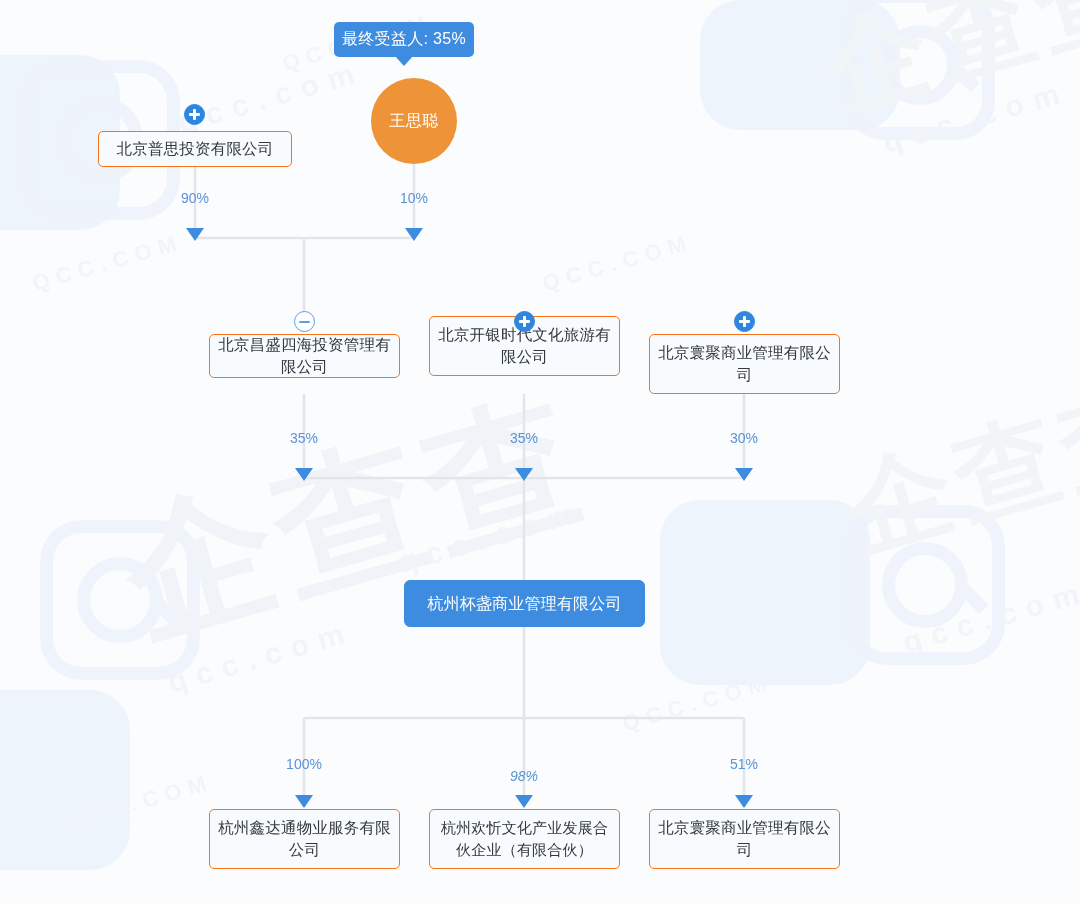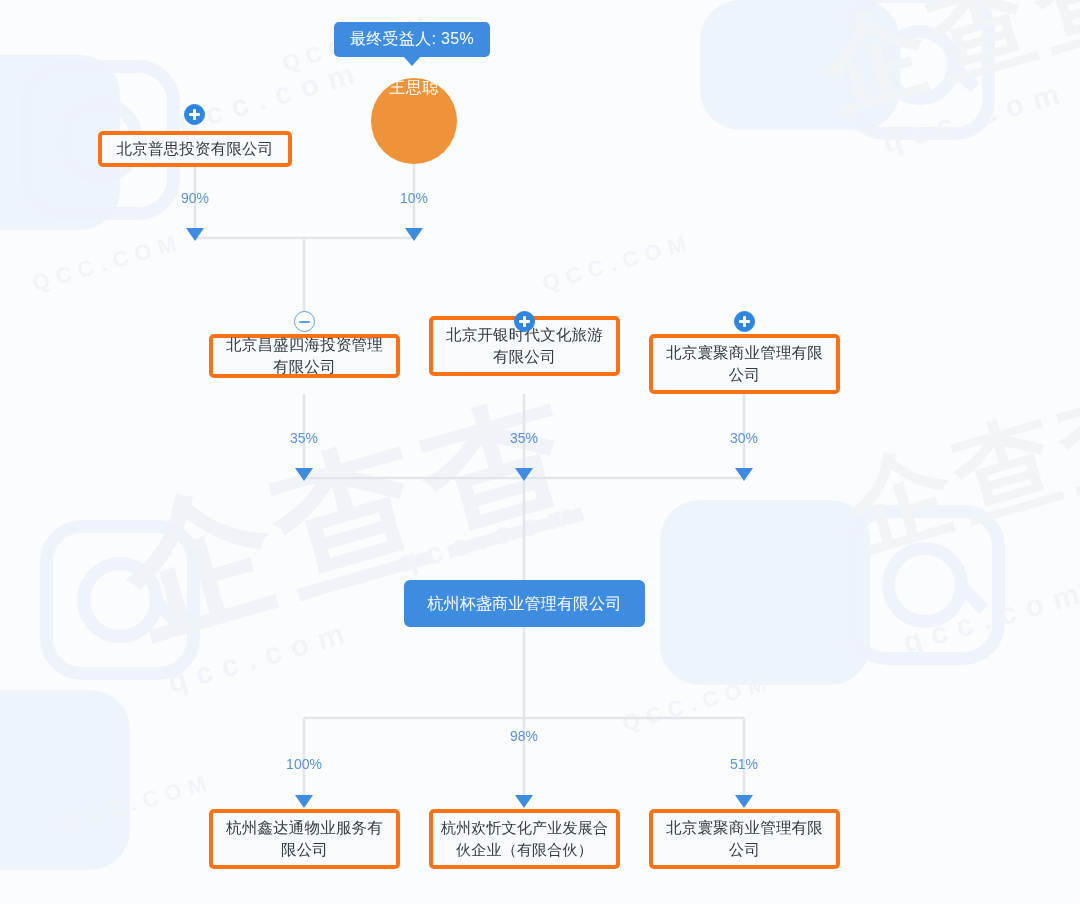--- a/index.html
+++ b/index.html
@@ -77,21 +77,21 @@
   #wires { position: absolute; inset: 0; z-index: 1; pointer-events: none; }
 
   
   .node {
     position: absolute;
     z-index: 3;
     display: flex;
     align-items: center;
     justify-content: center;
     text-align: center;
-    border: 4px solid #f97316;
+    border: 1px solid #f97316;
     border-radius: 5px;
     background: #f7fbfe;
     color: #333840;
     font-size: 15.5px;
     line-height: 1.45;
     padding: 2px 6px;
     letter-spacing: .2px;
   }
   .node.single { line-height: 1.2; }
   .node.highlight {
@@ -101,21 +101,21 @@
     border-radius: 6px;
     font-size: 16px;
   }
   .node-person {
     position: absolute;
     z-index: 3;
     border-radius: 50%;
     background: #ef9338;
     color: #fff;
     display: flex;
-    align-items: flex-start;
+    align-items: center;
     justify-content: center;
     font-size: 16px;
     letter-spacing: .5px;
   }
 
   
   .badge {
     position: absolute;
     z-index: 4;
     width: 21px; height: 21px;
@@ -152,21 +152,21 @@
   }
 
   
   .tooltip {
     position: absolute;
     z-index: 5;
     background: #3d8ce0;
     color: #fff;
     font-size: 16px;
     border-radius: 5px;
-    padding: 7px 16px;
+    padding: 7px 8px;
     white-space: nowrap;
     letter-spacing: .3px;
   }
   .tooltip::after {
     content: "";
     position: absolute;
     left: 50%; bottom: -9px;
     margin-left: -9px;
     border-left: 9px solid transparent;
     border-right: 9px solid transparent;
@@ -281,21 +281,21 @@
 
   <div class="pct" style="left:304px; top:430px;">35%</div>
   <div class="pct" style="left:524px; top:430px;">35%</div>
   <div class="pct" style="left:744px; top:430px;">30%</div>
 
   <div class="node highlight single" style="left:404px; top:580px; width:241px; height:47px;">
     <span>杭州杯盏商业管理有限公司</span>
   </div>
 
   <div class="pct" style="left:304px; top:756px;">100%</div>
-  <div class="pct" style="left:524px; top:728px;">98%</div>
+  <div class="pct" style="left:524px; top:768px;font-style:italic;">98%</div>
   <div class="pct" style="left:744px; top:756px;">51%</div>
 
   <div class="node" style="left:429px; top:809px; width:191px; height:60px; font-size:15px;">
     <span>杭州欢忻文化产业发展合伙企业（有限合伙）</span>
   </div>
   <div class="node" style="left:209px; top:809px; width:191px; height:60px;">
     <span>杭州鑫达通物业服务有限公司</span>
   </div>
   <div class="node" style="left:649px; top:809px; width:191px; height:60px;">
     <span>北京寰聚商业管理有限公司</span>

